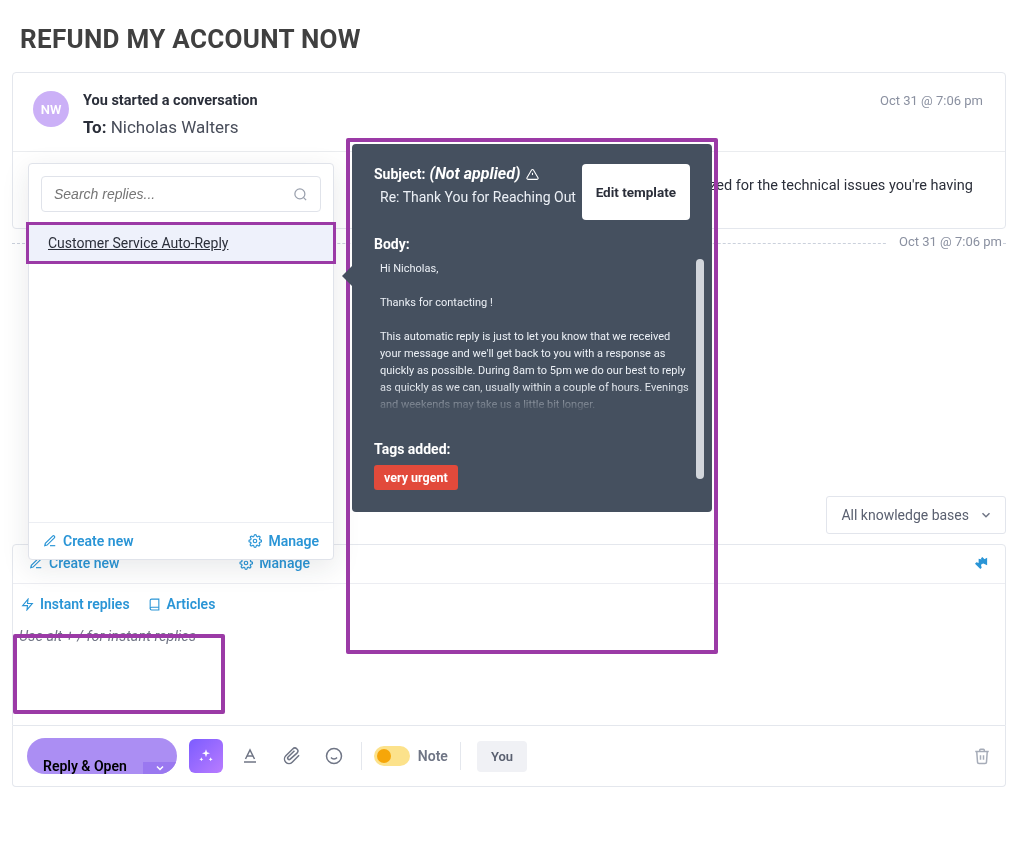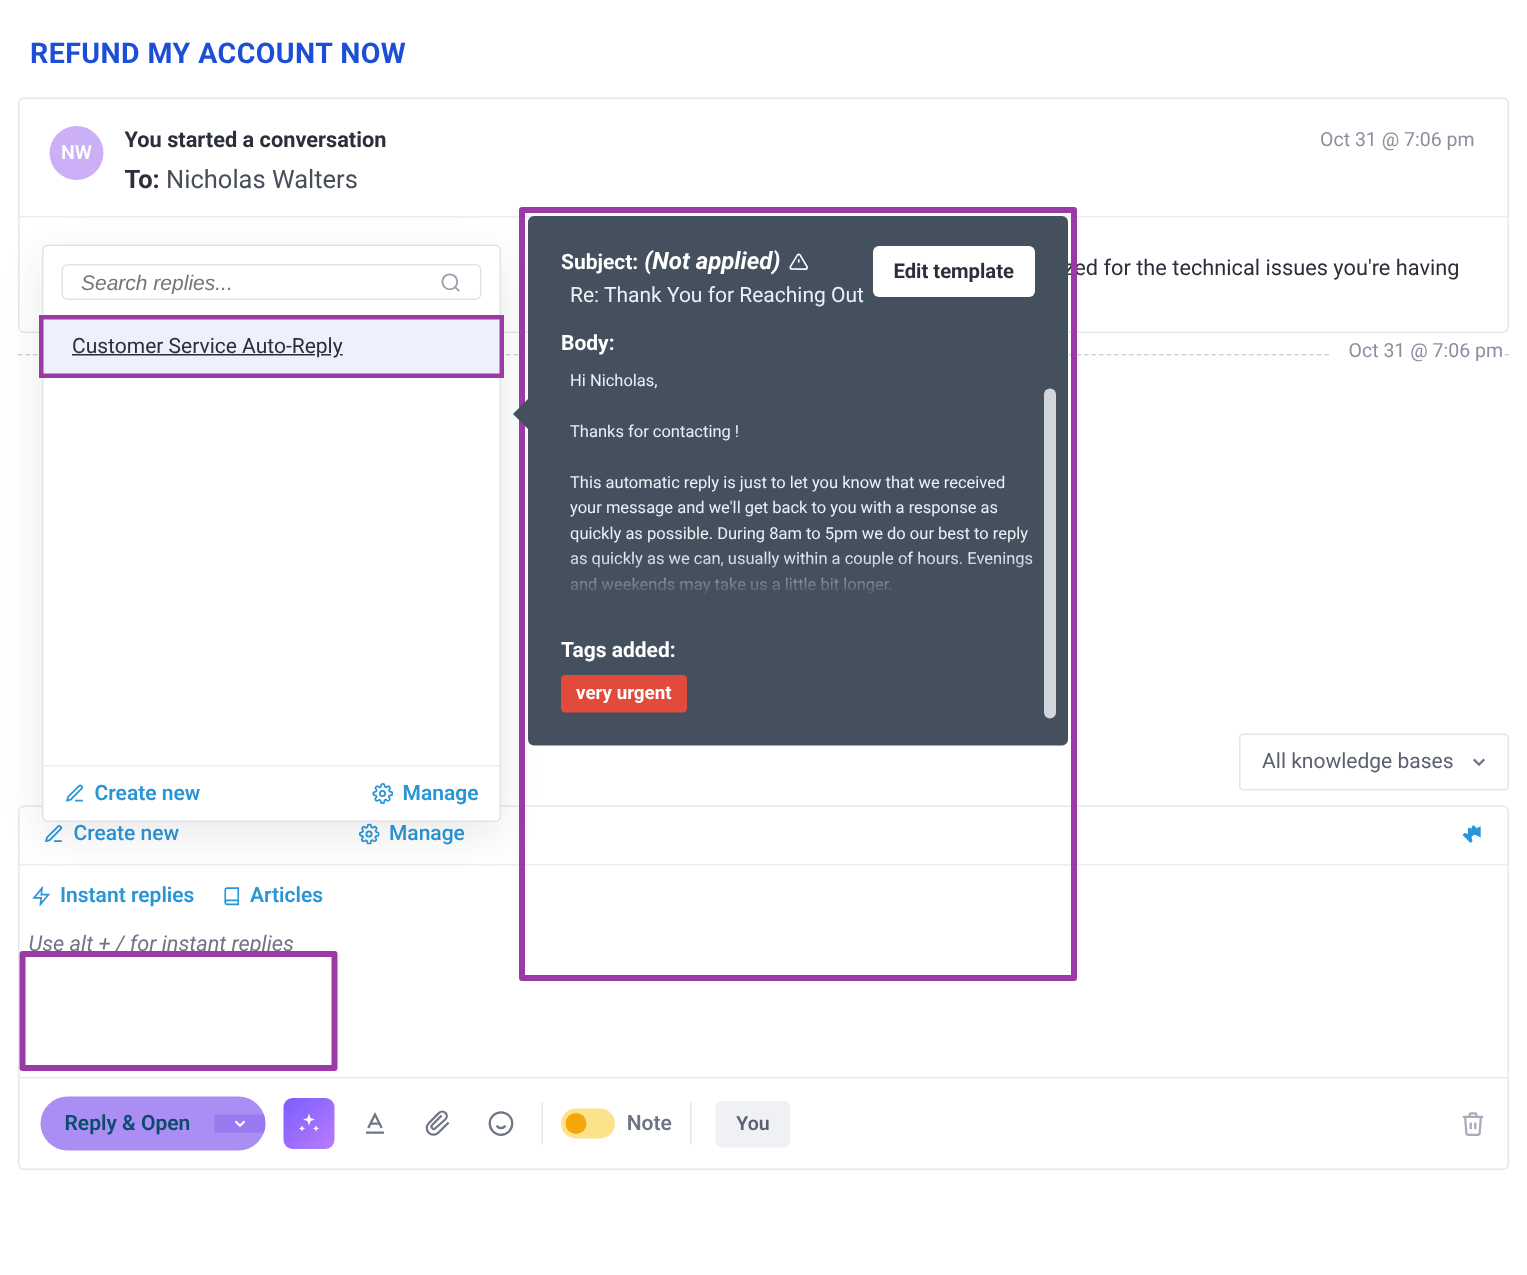--- a/index.html
+++ b/index.html
@@ -7,23 +7,23 @@
       font-family: -apple-system, BlinkMacSystemFont, "Segoe UI", Roboto, sans-serif;
       width: 1018px;
       height: 850px;
       background: #fff;
       color: #333;
       position: relative;
       overflow: hidden;
     }
     .page-title {
       padding: 24px 20px 18px;
-      font-size: 19px;
-      font-weight: 700;
-      color: #1d4ed8;
+      font-size: 26px;
+      font-weight: 700;
+      color: #404040;
       letter-spacing: 0.3px;
     }
     .content {
       padding: 0 12px;
     }
     .conv-card {
       border: 1px solid #e4e7ed;
       border-radius: 4px;
       background: #fff;
     }
@@ -185,25 +185,25 @@
       border-top: none;
       border-radius: 0 0 4px 4px;
       background: #fff;
       display: flex;
       align-items: center;
       padding: 12px 14px;
       gap: 12px;
     }
     .reply-btn {
       display: flex;
-      align-items: center;
+      align-items: flex-end;
       border-radius: 22px;
       overflow: hidden;
       background: #ab8ef3;
-      color: #0c4a6e;
+      color: #000000;
       cursor: pointer;
       height: 36px;
     }
     .reply-btn .label {
       padding: 0 16px;
       display: flex;
       align-items: center;
       font-size: 14px;
       font-weight: 600;
     }
@@ -287,21 +287,21 @@
       background: #fff;
       border: 1px solid #e0e3ea;
       border-radius: 4px;
       box-shadow: 0 8px 28px rgba(30,35,50,0.10);
       z-index: 5;
     }
     .replies-popover .search {
       margin: 12px;
       border: 1px solid #e0e3ea;
       border-radius: 4px;
-      height: 24px;
+      height: 36px;
       display: flex;
       align-items: center;
       padding: 0 12px;
       color: #9aa0ad;
     }
     .replies-popover .search input {
       border: 0;
       outline: 0;
       flex: 1;
       font-size: 14px;
@@ -374,21 +374,21 @@
       display: flex;
       align-items: flex-start;
       justify-content: space-between;
     }
     .edit-btn {
       background: #fff;
       color: #2b2f3a;
       font-size: 13.5px;
       font-weight: 700;
       border-radius: 4px;
-      padding: 9px 14px;
+      padding: 20px 14px;
       cursor: pointer;
     }
     .template-panel .label {
       font-size: 14px;
       font-weight: 700;
     }
     .template-panel .not-applied {
       font-style: italic;
       font-weight: 700;
     }

